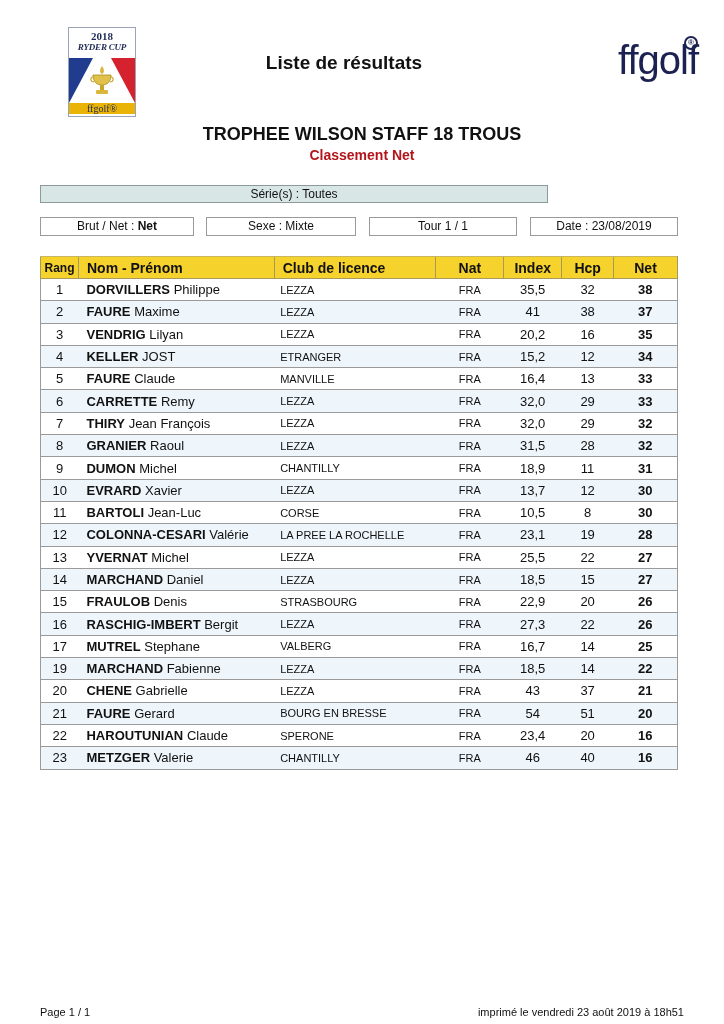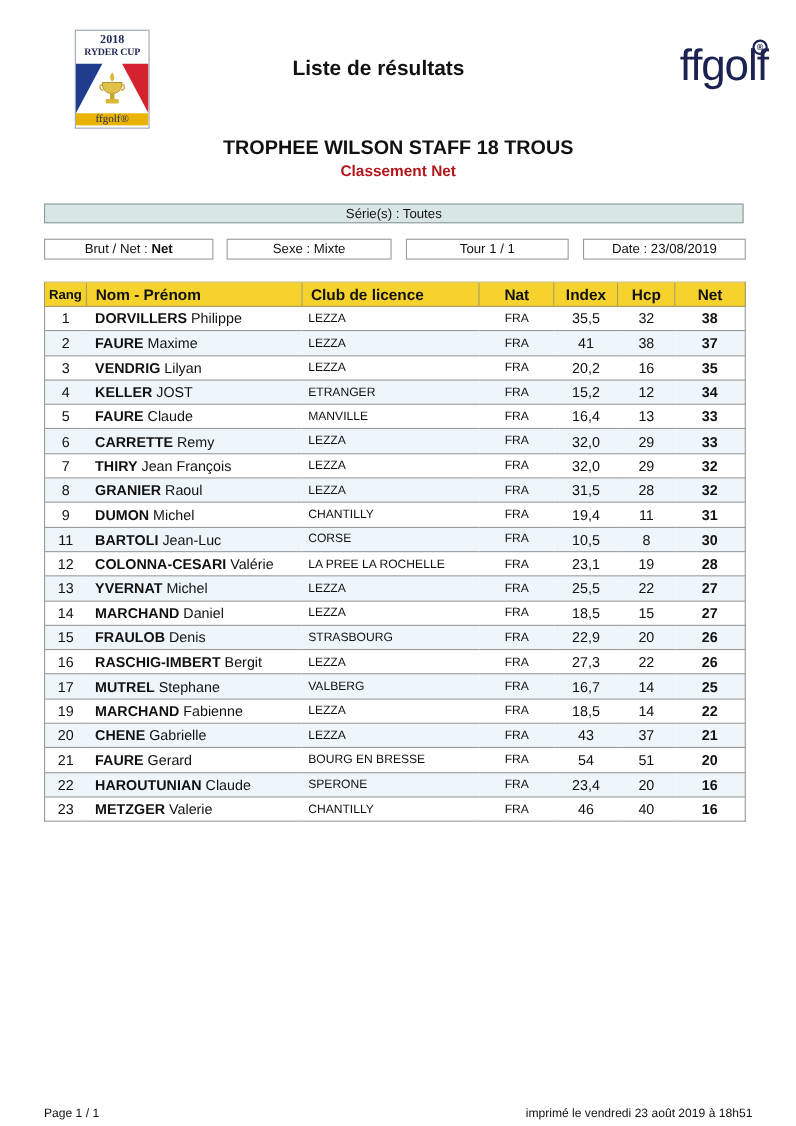--- a/index.html
+++ b/index.html
@@ -3,39 +3,39 @@
 <meta charset="utf-8">
 <style>
   html, body { margin:0; padding:0; background:#ffffff; }
   body { width:724px; height:1024px; position:relative; overflow:hidden;
          font-family:"Liberation Sans", sans-serif; color:#111; }
   .logo-box { position:absolute; left:68px; top:27px; width:66px; height:88px;
               border:1px solid #9aa3b8; background:#fff; overflow:hidden; }
   .logo-year { position:absolute; top:2px; left:0; width:100%; text-align:center;
                font-family:"Liberation Serif", serif; font-weight:bold; font-size:11px; color:#1e2a55; }
   .logo-rc { position:absolute; top:14px; left:0; width:100%; text-align:center;
-             font-family:"Liberation Serif", serif; font-weight:bold; font-size:9px; color:#1e2a55; letter-spacing:-0.2px; }
+             font-family:"Liberation Serif", serif; font-weight:bold; font-size:9px; color:#1e2a55; letter-spacing:-0.2px;font-style:italic; }
   .logo-flag-blue { position:absolute; left:0; top:30px; width:0; height:0;
                     border-top:45px solid #1f3c8f; border-right:24px solid transparent; }
   .logo-flag-red { position:absolute; right:0; top:30px; width:0; height:0;
                    border-top:45px solid #d4232e; border-left:24px solid transparent; }
   .logo-cup { position:absolute; left:21px; top:36px; width:24px; height:32px; }
   .logo-ff { position:absolute; bottom:2px; left:0; width:100%; text-align:center;
              font-family:"Liberation Serif", serif; font-size:10px; color:#1e2a55; background:#eab308; }
   .doc-title { position:absolute; top:52px; left:0; width:688px; text-align:center;
                font-size:19px; font-weight:bold; color:#111; }
   .brand { position:absolute; right:26px; top:38px; font-family:Liberation Sans, sans-serif;
            font-size:40px; color:#1b2150; letter-spacing:-1px; }
   .brand-mark { position:absolute; right:26px; top:36px; width:14px; height:14px; border-radius:50%;
                 border:2px solid #1b2150; box-sizing:border-box; font-size:8px; line-height:10px; text-align:center; color:#1b2150; font-weight:bold; }
   .event-title { position:absolute; top:124px; left:0; width:724px; text-align:center;
                  font-size:18px; font-weight:bold; color:#111; }
   .event-sub { position:absolute; top:147px; left:0; width:724px; text-align:center;
                font-size:14px; font-weight:bold; color:#b3151b; }
-  .series-bar { position:absolute; left:40px; top:185px; width:636px; height:18px;
+  .series-bar { position:absolute; left:40px; top:185px; width:508px; height:18px;
                 background:#d8e7e6; border:1px solid #8c9a99; box-sizing:border-box;
                 text-align:center; font-size:12px; line-height:16px; color:#111; }
   .info-box { position:absolute; top:217px; height:19px; border:1px solid #9a9a9a; box-sizing:border-box;
               text-align:center; font-size:12px; line-height:17px; background:#fff; }
   .info-box b { font-weight:bold; }
   table.results { position:absolute; left:40px; top:256px; width:638px; border-collapse:collapse;
                   font-size:12px; }
   table.results th { background:#f6d22c; color:#111; font-weight:bold; font-size:14px; height:21px;
                      border-left:1px solid #a89a5a; border-bottom:1px solid #a89a5a; border-top:1px solid #c9b65e; padding:0; }
   table.results th:first-child { font-size:12px; }
@@ -190,23 +190,32 @@
         <td class="nat">FRA</td>
         <td class="idx">31,5</td>
         <td class="hcp">28</td>
         <td class="net">32</td>
       </tr>
       <tr class="row">
         <td class="rang">9</td>
         <td class="name"><b>DUMON</b> <span>Michel</span></td>
         <td class="club">CHANTILLY</td>
         <td class="nat">FRA</td>
-        <td class="idx">19,4</td>
+        <td class="idx">18,9</td>
         <td class="hcp">11</td>
         <td class="net">31</td>
+      </tr>
+      <tr class="row">
+        <td class="rang">10</td>
+        <td class="name"><b>EVRARD</b> <span>Xavier</span></td>
+        <td class="club">LEZZA</td>
+        <td class="nat">FRA</td>
+        <td class="idx">13,7</td>
+        <td class="hcp">12</td>
+        <td class="net">30</td>
       </tr>
       <tr class="row">
         <td class="rang">11</td>
         <td class="name"><b>BARTOLI</b> <span>Jean-Luc</span></td>
         <td class="club">CORSE</td>
         <td class="nat">FRA</td>
         <td class="idx">10,5</td>
         <td class="hcp">8</td>
         <td class="net">30</td>
       </tr>

